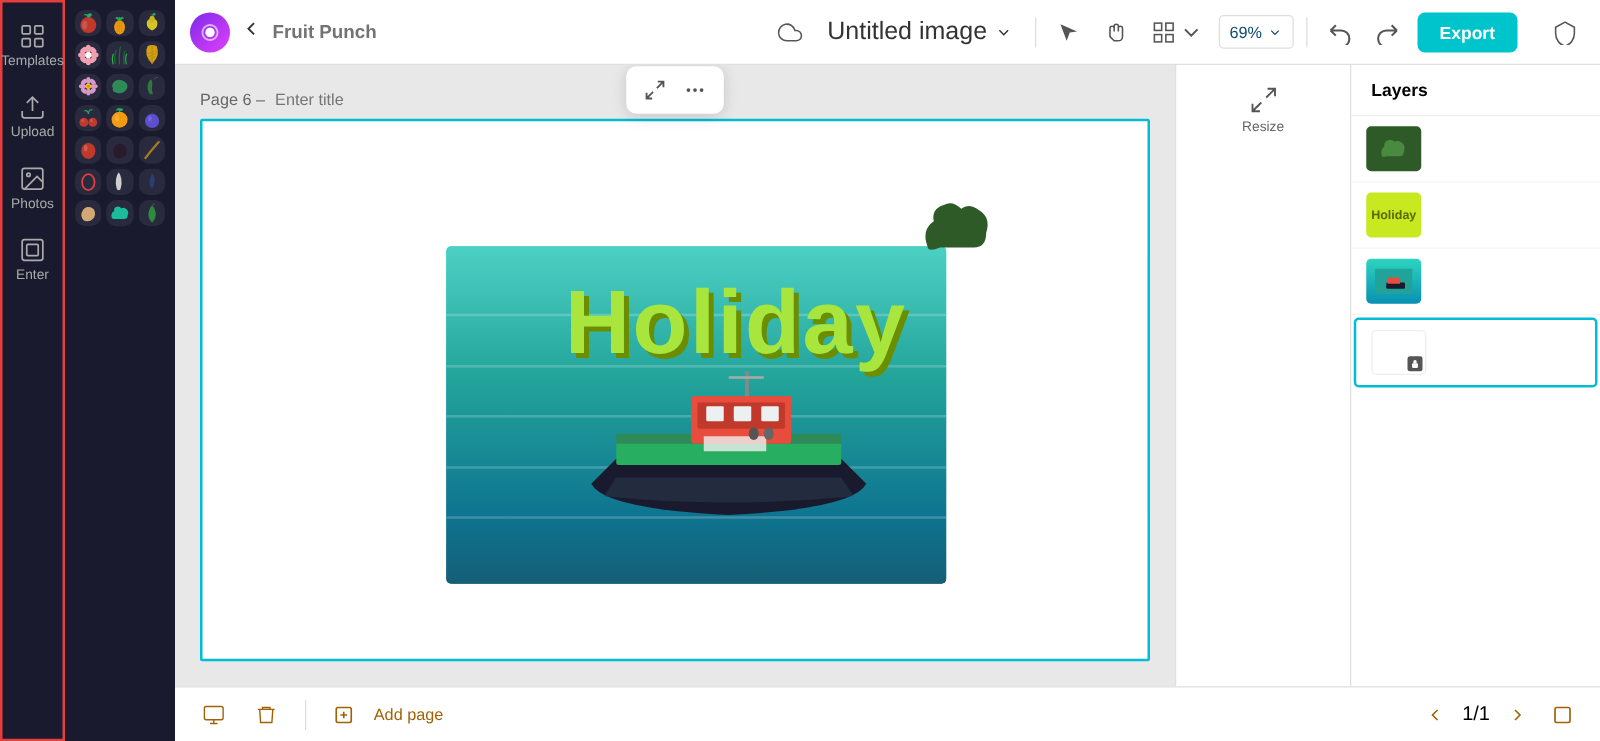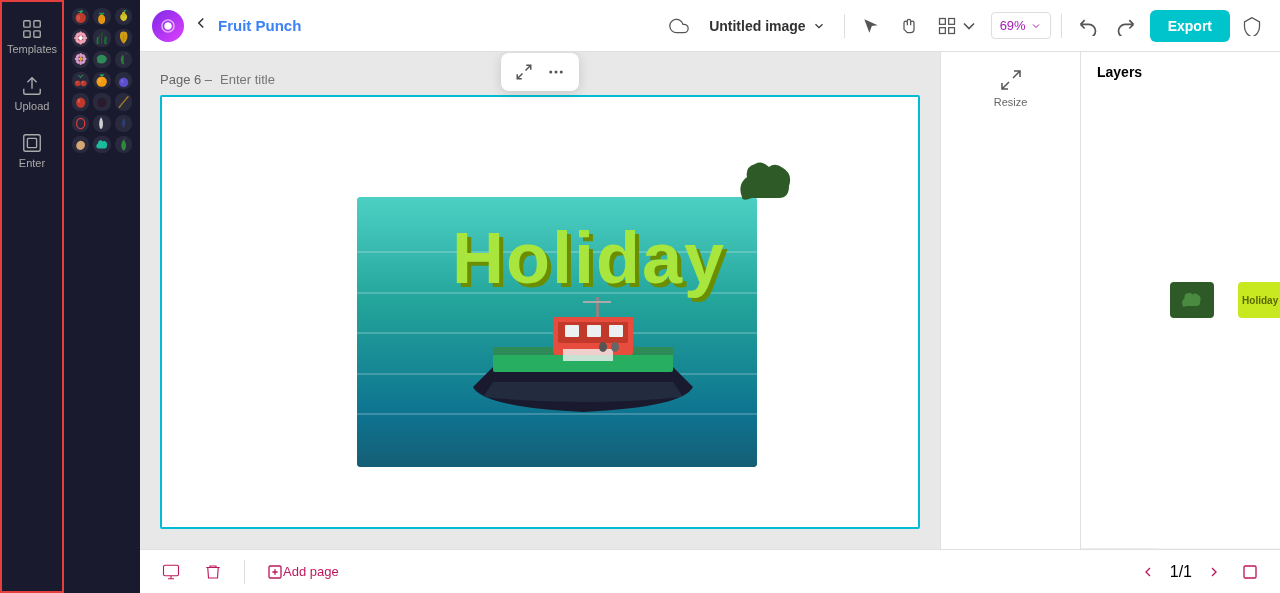--- a/index.html
+++ b/index.html
@@ -20,21 +20,21 @@
       z-index: 10;
     }
     .sidebar-item {
       display: flex;
       flex-direction: column;
       align-items: center;
       gap: 3px;
       padding: 8px 4px;
       border-radius: 8px;
       cursor: pointer;
-      width: 60px;
+      width: 48px;
       color: #aaa;
     }
     .sidebar-item.active { background: rgba(255,255,255,0.15); color: white; }
     .sidebar-item svg { width: 22px; height: 22px; }
     .sidebar-item-label { font-size: 11px; text-align: center; }
 
     
     .stickers-panel {
       width: 230px;
       background: #1a1a2e;
@@ -71,40 +71,40 @@
       background: white;
       display: flex;
       align-items: center;
       padding: 0 12px;
       gap: 8px;
       border-bottom: 1px solid #e0e0e0;
       z-index: 10;
     }
     .top-bar-left { display: flex; align-items: center; gap: 8px; flex: 1; }
     .top-bar-center { display: flex; align-items: center; gap: 6px; }
-    .top-bar-right { display: flex; align-items: center; gap: 6px; }
+    .top-bar-right { display: flex; align-items: center; gap: 22px; }
     .back-btn { background: none; border: none; cursor: pointer; font-size: 18px; color: #333; }
 
     .file-name-btn {
       display: flex; align-items: center; gap: 6px;
       background: none; border: none; cursor: pointer;
-      font-size: 14px; color: #333; padding: 4px 8px; border-radius: 4px; font-weight: bold;
+      font-size: 20px; color: #333; padding: 4px 8px; border-radius: 4px;
     }
 
     .icon-btn {
       background: none; border: none; cursor: pointer;
       padding: 6px; border-radius: 4px; color: #555;
       display: flex; align-items: center; justify-content: center;
     }
     .icon-btn svg { width: 20px; height: 20px; }
 
     .zoom-btn {
       display: flex; align-items: center; gap: 4px;
       background: none; border: none; cursor: pointer;
-      font-size: 13px; color: #a21caf; padding: 5px 8px;
+      font-size: 13px; color: #0c4a6e; padding: 5px 8px;
       border-radius: 4px; border: 1px solid #ddd;
     }
 
     .export-btn {
       background: #00c4cc; color: white; border: none;
       padding: 8px 18px; border-radius: 6px; font-weight: 600;
       font-size: 14px; cursor: pointer;
     }
 
     .divider-v { width: 1px; height: 24px; background: #ddd; margin: 0 4px; }
@@ -212,21 +212,21 @@
       border-radius: 8px; width: 100%; color: #555; font-size: 11px;
     }
     .right-tool-btn svg { width: 24px; height: 24px; }
 
     
     .layers-panel {
       width: 200px;
       background: white;
       border-left: 1px solid #e0e0e0;
       display: flex;
-      flex-direction: row;
+      flex-direction: column;
     }
     .layers-header {
       padding: 12px 16px;
       font-weight: 600;
       font-size: 14px;
       border-bottom: 1px solid #eee;
     }
     .layer-item {
       display: flex; align-items: center; gap: 8px;
       padding: 8px 12px; cursor: pointer; border-bottom: 1px solid #f5f5f5;
@@ -242,22 +242,22 @@
       height: 44px;
       background: white;
       border-top: 1px solid #e0e0e0;
       display: flex;
       align-items: center;
       padding: 0 16px;
       gap: 12px;
     }
     .bottom-btn {
       background: none; border: none; cursor: pointer;
-      padding: 6px; border-radius: 4px; color: #be185d;
-      display: flex; align-items: center; gap: 0; font-size: 13px;
+      padding: 6px; border-radius: 4px; color: #a16207;
+      display: flex; align-items: center; gap: 16px; font-size: 13px;
     }
 
     .bottom-right { margin-left: auto; display: flex; align-items: center; gap: 8px; }
 
     
     .water-bg {
       width: 100%; height: 100%;
       background: linear-gradient(180deg, #4dd0c4 0%, #22a39a 40%, #0e7490 80%, #155e75 100%);
       position: relative;
     }
@@ -298,20 +298,28 @@
 
     <div class="sidebar-item">
       <svg viewBox="0 0 24 24" fill="none" stroke="currentColor" stroke-width="1.5">
         <path d="M21 15v4a2 2 0 01-2 2H5a2 2 0 01-2-2v-4M17 8l-5-5-5 5M12 3v12"></path>
       </svg>
       <span class="sidebar-item-label">Upload</span>
     </div>
 
 
 
+    <div class="sidebar-item">
+      <svg viewBox="0 0 24 24" fill="none" stroke="currentColor" stroke-width="1.5">
+        <rect x="3" y="3" width="18" height="18" rx="2"></rect>
+          <circle cx="8.5" cy="8.5" r="1.5"></circle>
+          <path d="M21 15l-5-5L5 21"></path>
+      </svg>
+      <span class="sidebar-item-label">Photos</span>
+    </div>
 
 
     <div class="sidebar-item">
       <svg viewBox="0 0 24 24" fill="none" stroke="currentColor" stroke-width="1.5">
         <rect x="3" y="3" width="18" height="18" rx="2"></rect>
           <rect x="7" y="7" width="10" height="10" rx="1"></rect>
       </svg>
       <span class="sidebar-item-label">Enter</span>
     </div>
 
@@ -502,21 +510,21 @@
             <path d="M12 3C7 3 3 7 3 12s4 9 9 9 9-4 9-9-4-9-9-9zm0 16c-3.86 0-7-3.14-7-7s3.14-7 7-7 7 3.14 7 7-3.14 7-7 7z" opacity="0.6"></path>
             <path d="M12 7c-2.76 0-5 2.24-5 5s2.24 5 5 5 5-2.24 5-5-2.24-5-5-5z"></path>
           </svg>
         </div>
 
         <button class="back-btn">
           <svg width="18" height="18" viewBox="0 0 24 24" fill="none" stroke="currentColor" stroke-width="2">
             <path d="M15 18l-6-6 6-6"></path>
           </svg>
         </button>
-        <span style="font-weight:600;font-size:15px;color:#3b82f6;">Fruit Punch</span>
+        <span style="font-weight:600;font-size:15px;color:#737373;">Fruit Punch</span>
       </div>
 
       <div class="top-bar-center">
 
         <button class="icon-btn">
           <svg width="20" height="20" viewBox="0 0 24 24" fill="none" stroke="currentColor" stroke-width="1.5">
             <path d="M18 10h-1.26A8 8 0 109 20h9a5 5 0 000-10z"></path>
           </svg>
         </button>
 

